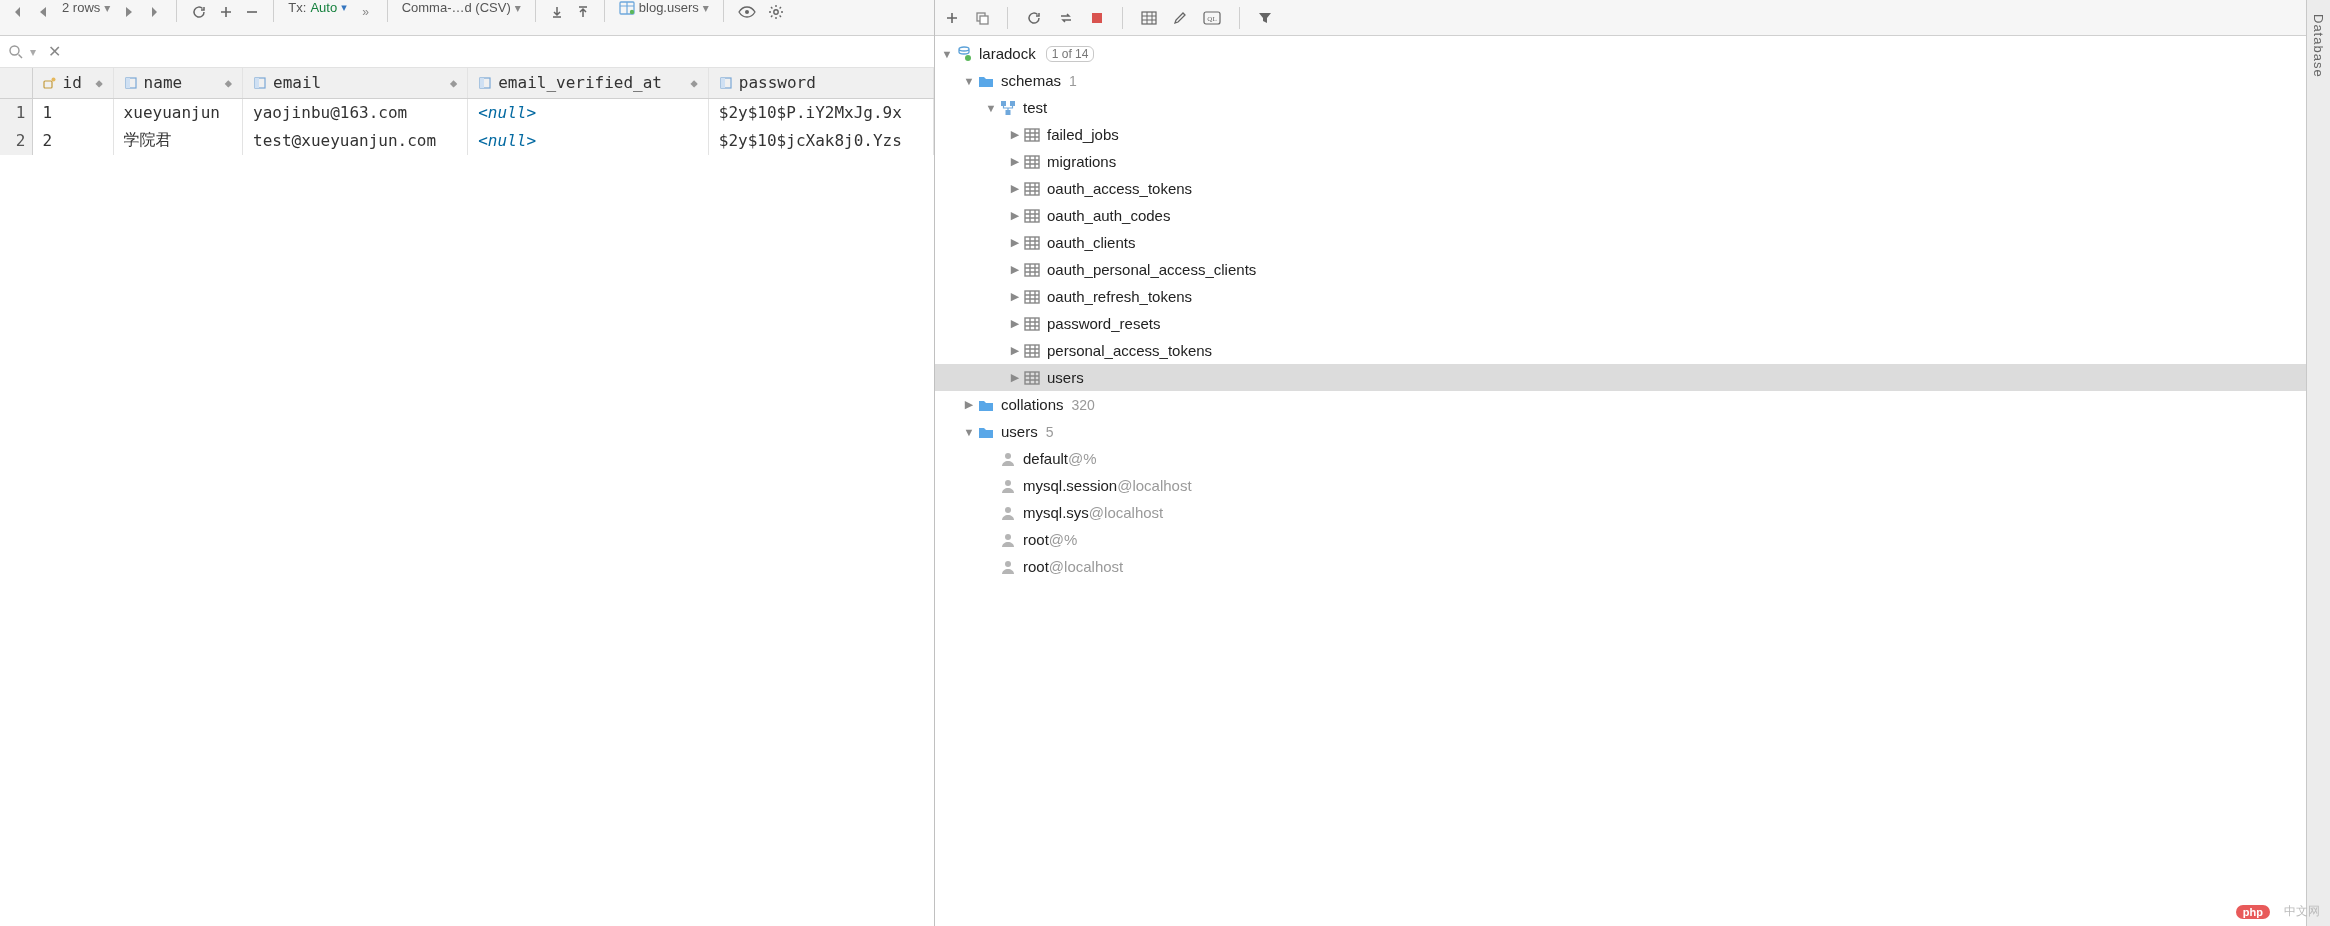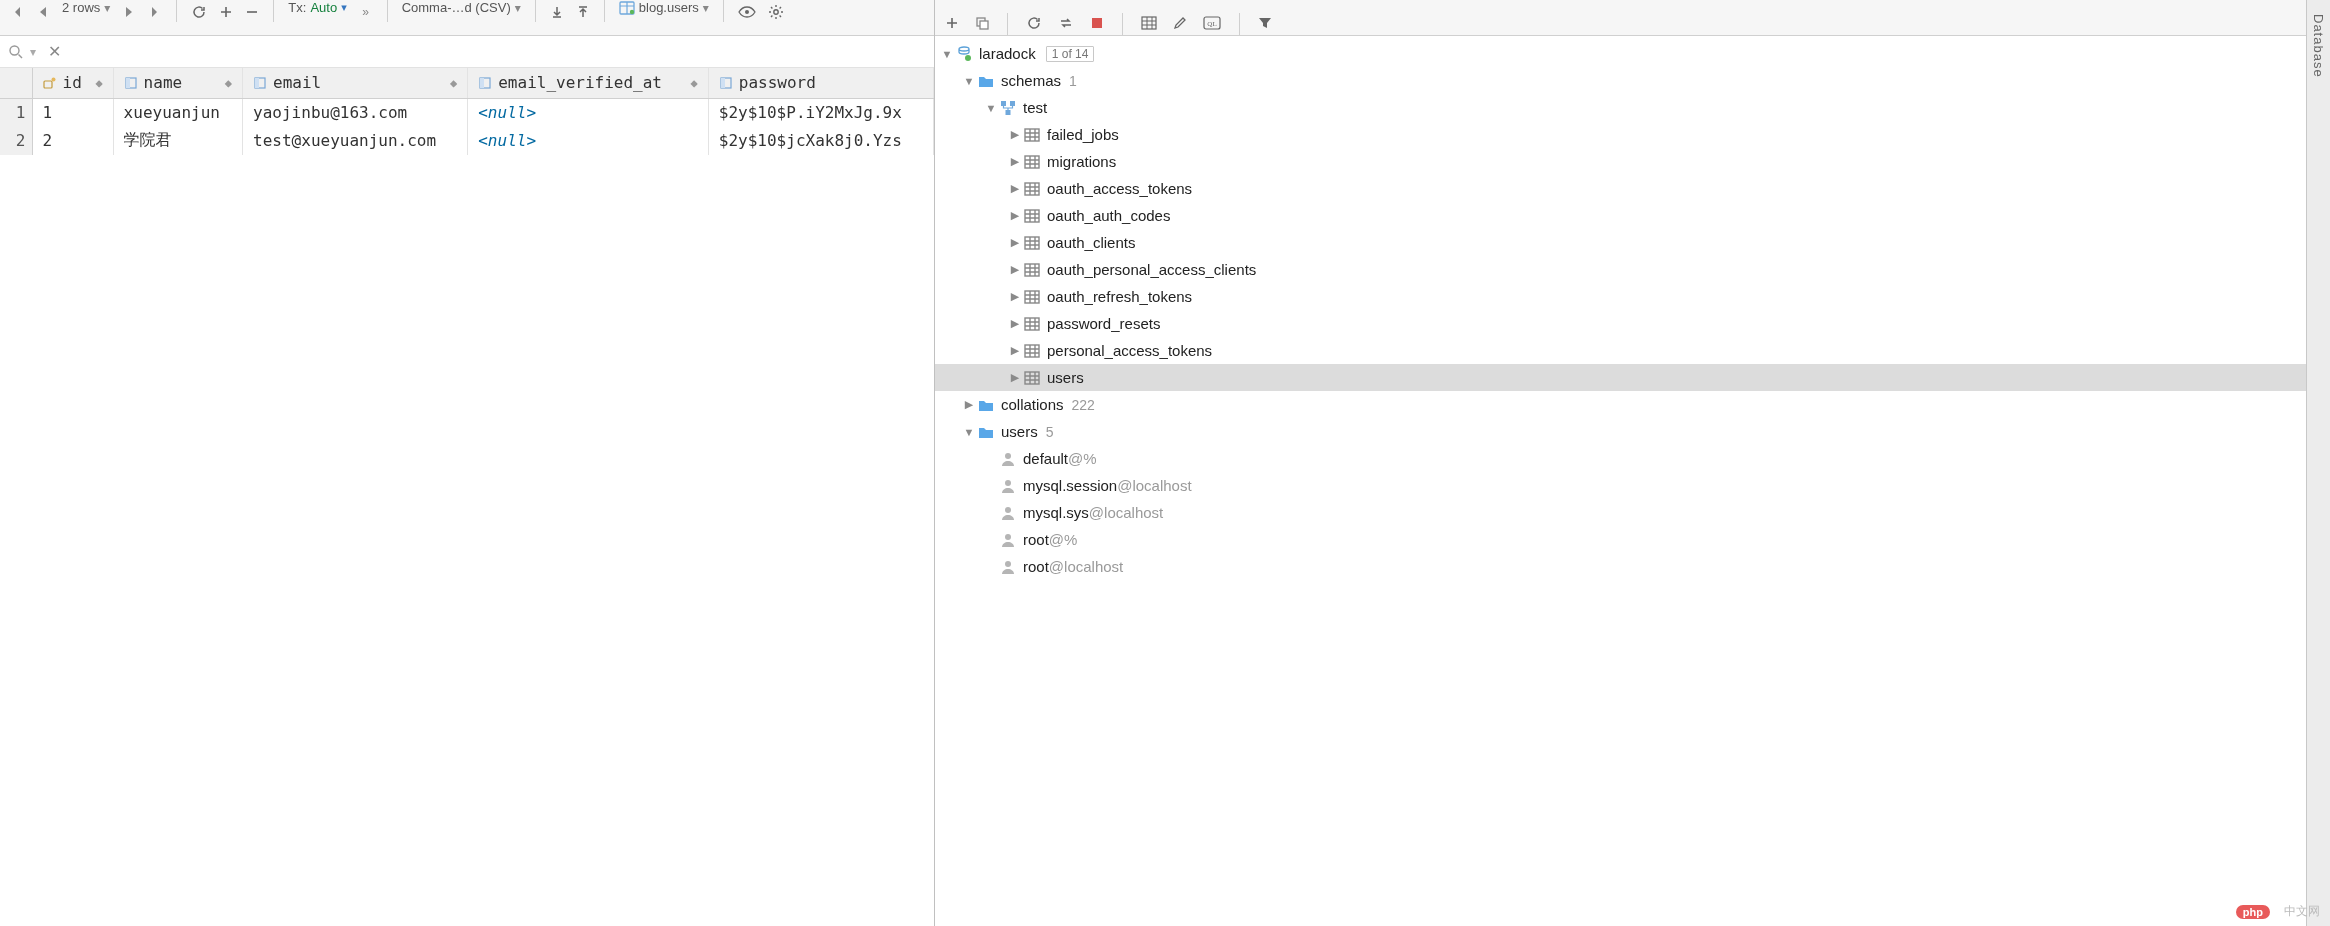--- a/index.html
+++ b/index.html
@@ -116,38 +116,38 @@
   flex: 1;
   height: 100%;
   background: #fff;
   overflow-y: auto;
 }
 .right-toolbar {
   height: 36px;
   border-bottom: 1px solid #d0d0d0;
   background: #f6f6f6;
   display:flex;
-  align-items:flex-end;
+  align-items:center;
   padding: 0 6px;
   gap: 8px;
 }
 .tree { padding: 4px 0; font-size: 15px; }
 .tree-row {
   display:flex;
   align-items:center;
   height: 27px;
   padding-left: 4px;
   cursor: pointer;
 }
 .tree-row.selected { background: #dcdcdc; }
 .tw { display:inline-flex; width:16px; justify-content:center; color:#8a8a8a; font-size:11px;}
 .tree-row .label { color:#222;text-align:center; }
 .tree-row .hint { color:#999; margin-left:8px; font-size:14px;}
 .tree-row .badge {
-  border:1px solid #c8c8c8; border-radius:1px;
+  border:1px solid #c8c8c8; border-radius:6px;
   font-size:12px; color:#777; padding:0 5px; margin-left:10px;
   background:#fff;
 }
 .tree-row .suffix { color:#9a9a9a; }
 .ind { display:inline-block; }
 .i1{width:22px;} .i2{width:44px;} .i3{width:68px;}
 .ticon { width:18px; height:18px; display:inline-flex; align-items:center; justify-content:center; margin-right:6px;}
 .sidebar-tab {
   width: 24px;
   background: #ececec;
@@ -576,21 +576,21 @@
   </div>
         <div class="tree-row">
     <span class="ind i1"></span>
           <span class="tw">▶</span>
     <span class="ticon">
             <svg width="16" height="14" viewBox="0 0 16 14">
               <path d="M1 3h5l2 2h7v8H1z" class="icon-folder"></path>
             </svg>
           </span>
     <span class="label">collations</span>
-          <span class="hint">222</span>
+          <span class="hint">320</span>
   </div>
         <div class="tree-row">
     <span class="ind i1"></span>
           <span class="tw">▼</span>
     <span class="ticon">
             <svg width="16" height="14" viewBox="0 0 16 14">
               <path d="M1 3h5l2 2h7v8H1z" class="icon-folder"></path>
             </svg>
           </span>
     <span class="label">users</span>

